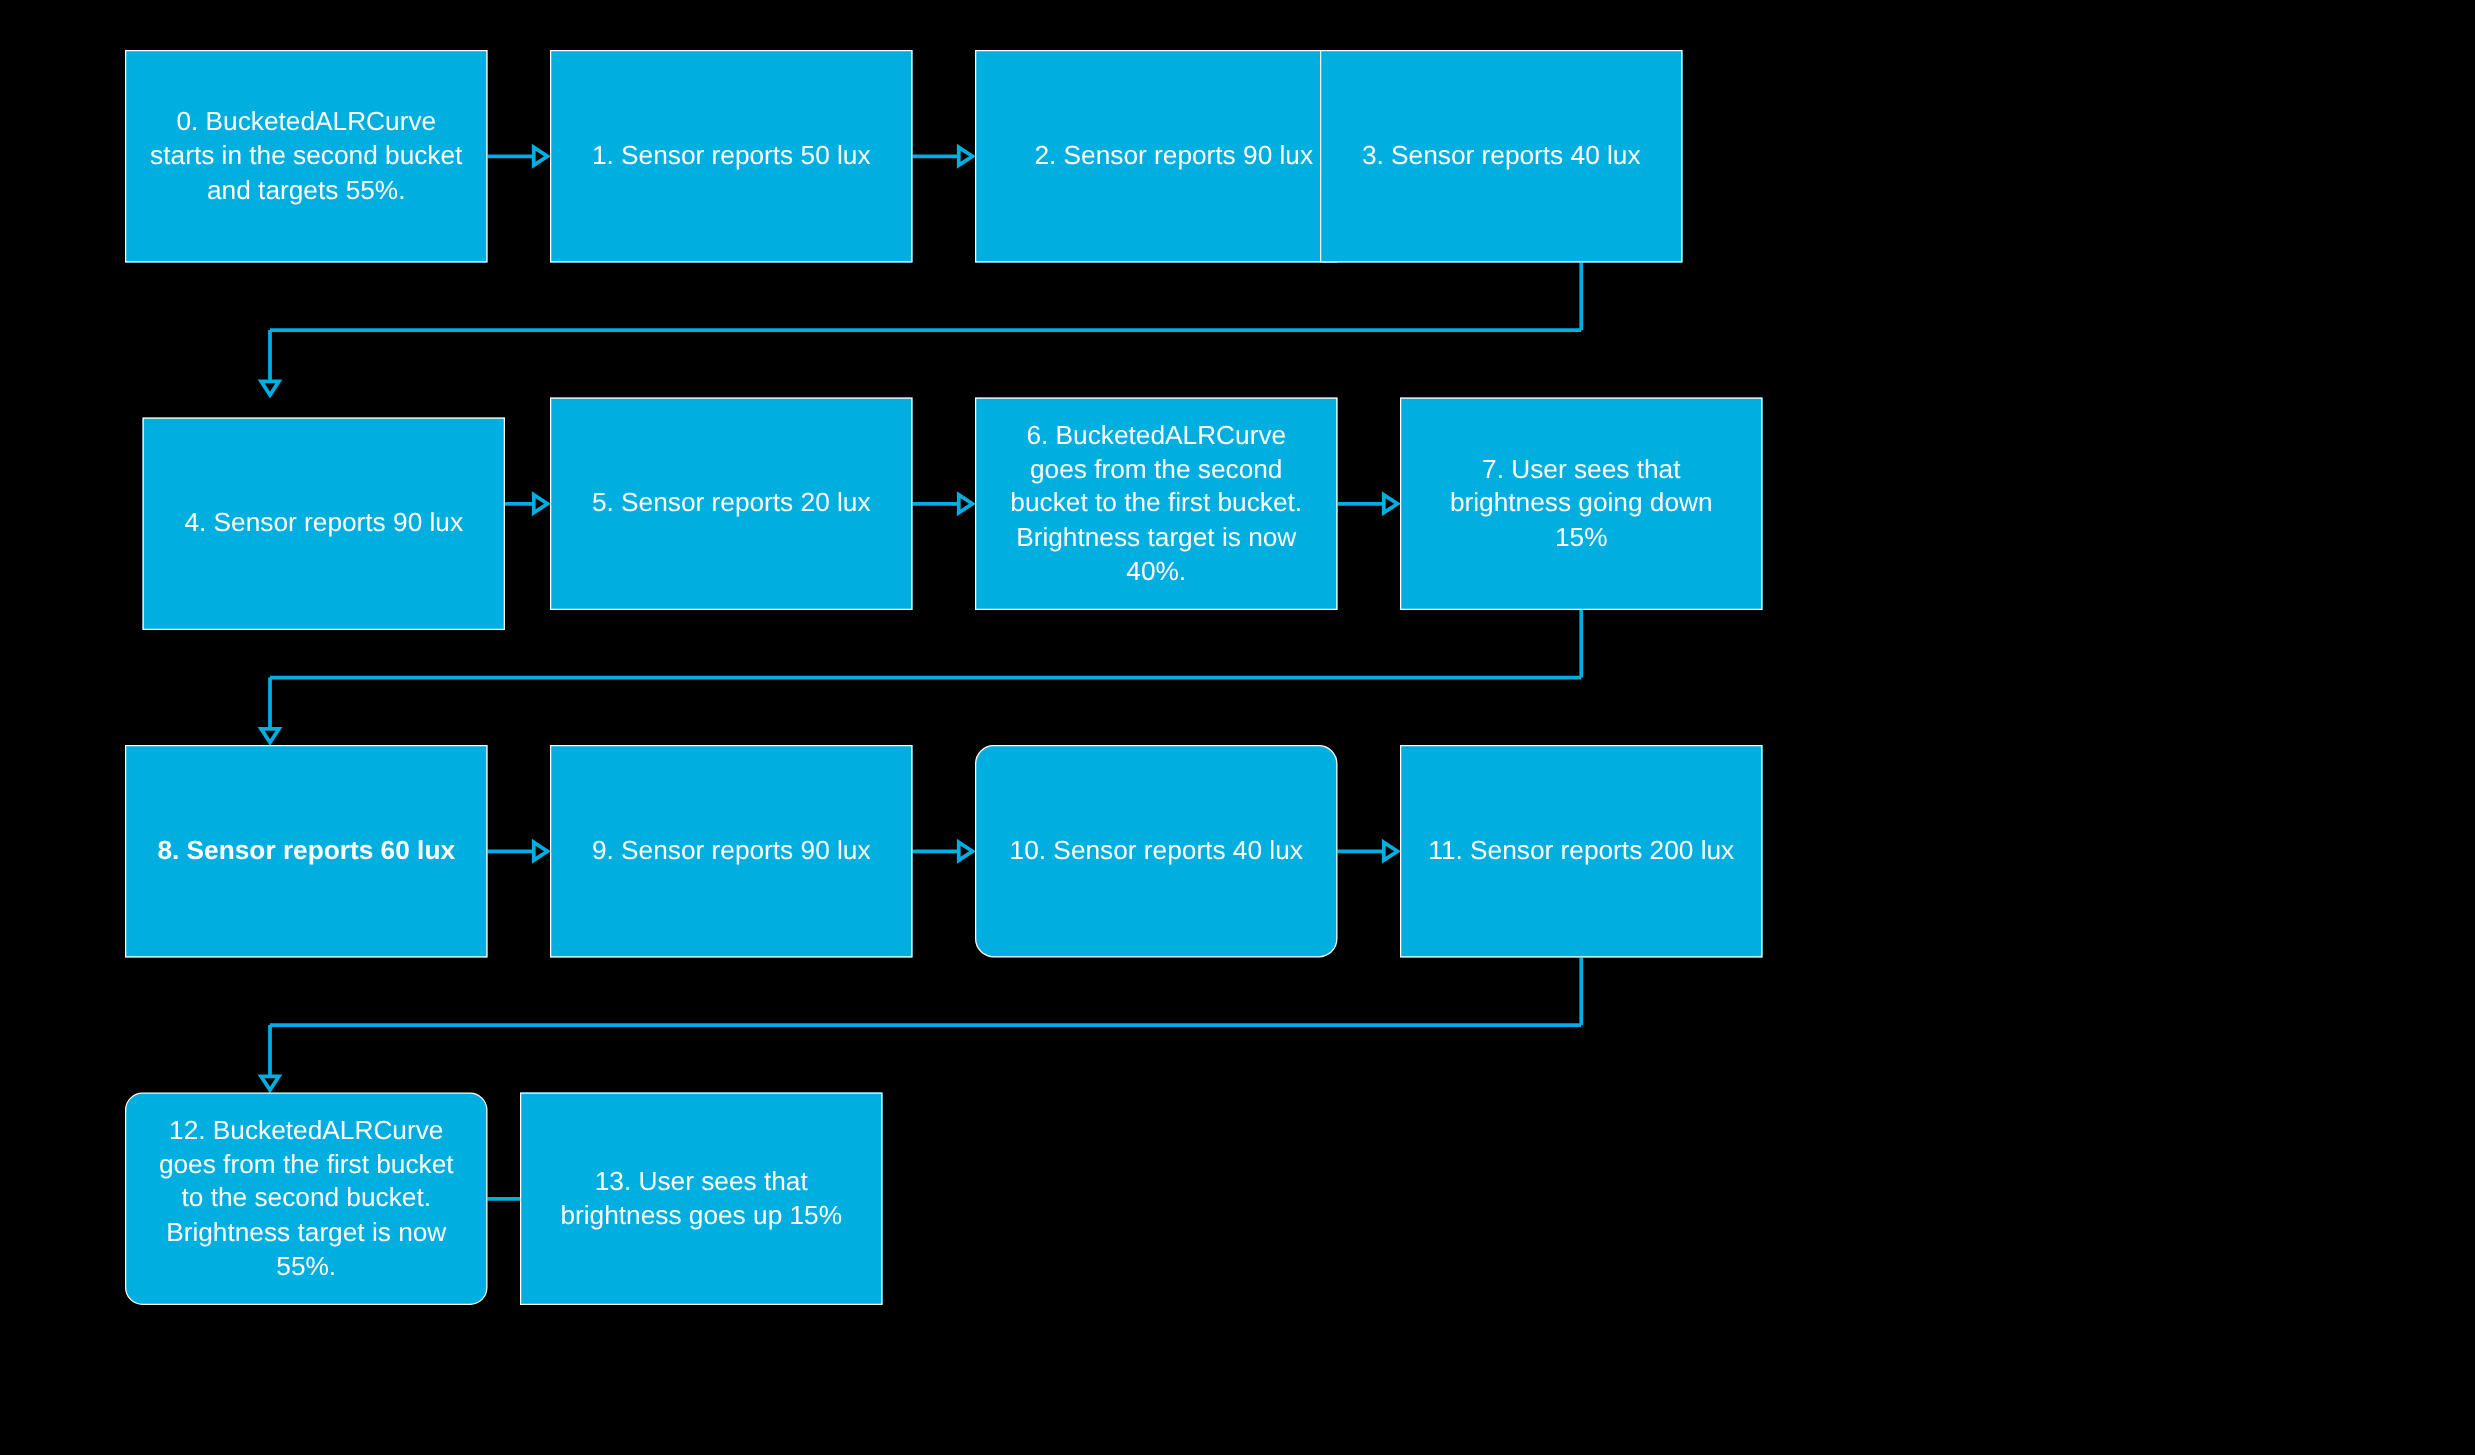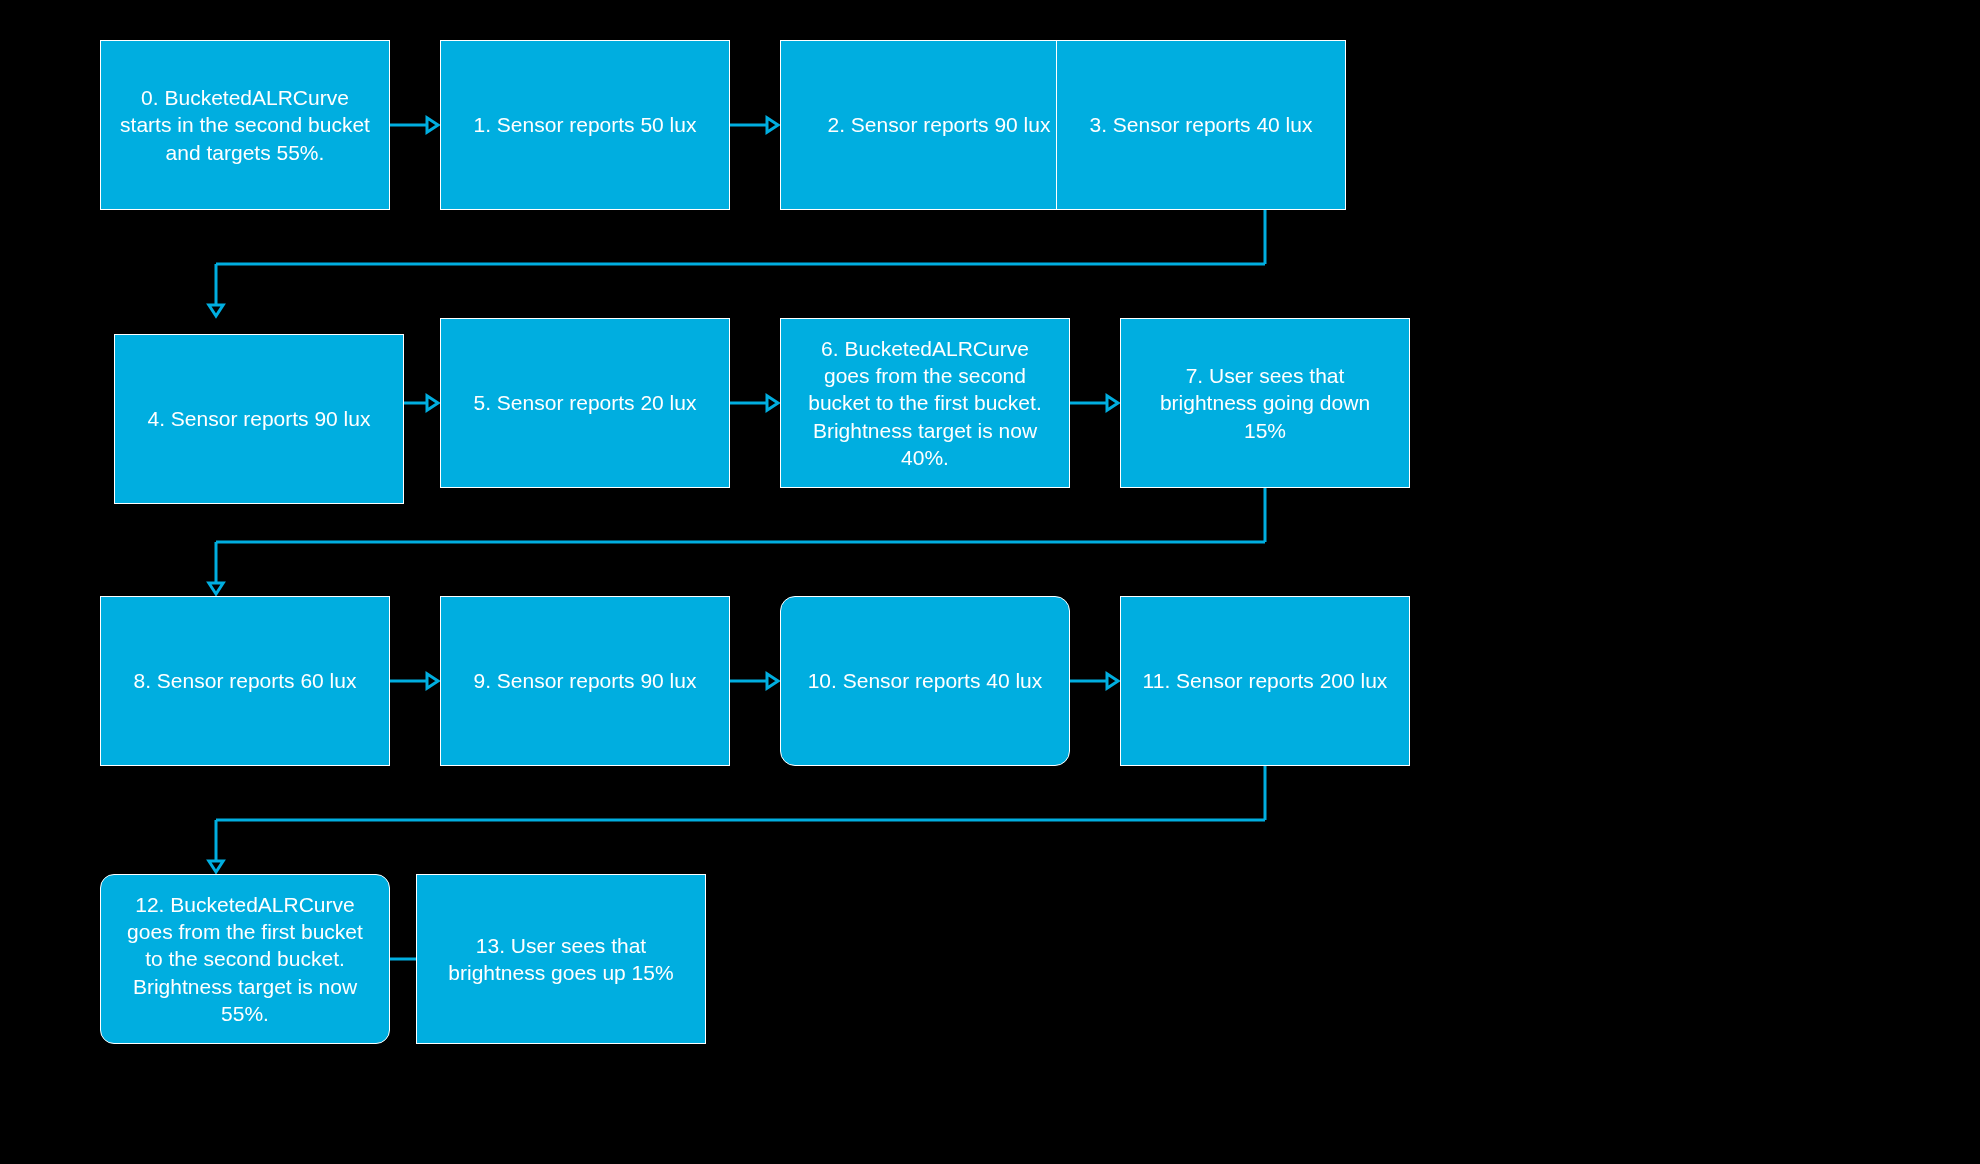--- a/index.html
+++ b/index.html
@@ -95,21 +95,21 @@
     </div>
     <div class="node" style="left: 440px; top: 318px;">
       <span>5. Sensor reports 20 lux</span>
     </div>
     <div class="node" style="left: 780px; top: 318px;">
       <span>6. BucketedALRCurve goes from the second bucket to the first bucket. Brightness target is now 40%.</span>
     </div>
     <div class="node" style="left: 1120px; top: 318px;">
       <span>7. User sees that brightness going down 15%</span>
     </div>
-    <div class="node" style="left: 100px; top: 596px;">
+    <div class="node" style="left: 100px; top: 596px; font-weight: bold;">
       <span>8. Sensor reports 60 lux</span>
     </div>
     <div class="node" style="left: 440px; top: 596px;">
       <span>9. Sensor reports 90 lux</span>
     </div>
     <div class="node" style="left: 780px; top: 596px; border-radius: 15px;">
       <span>10. Sensor reports 40 lux</span>
     </div>
     <div class="node" style="left: 1120px; top: 596px;">
       <span>11. Sensor reports 200 lux</span>

